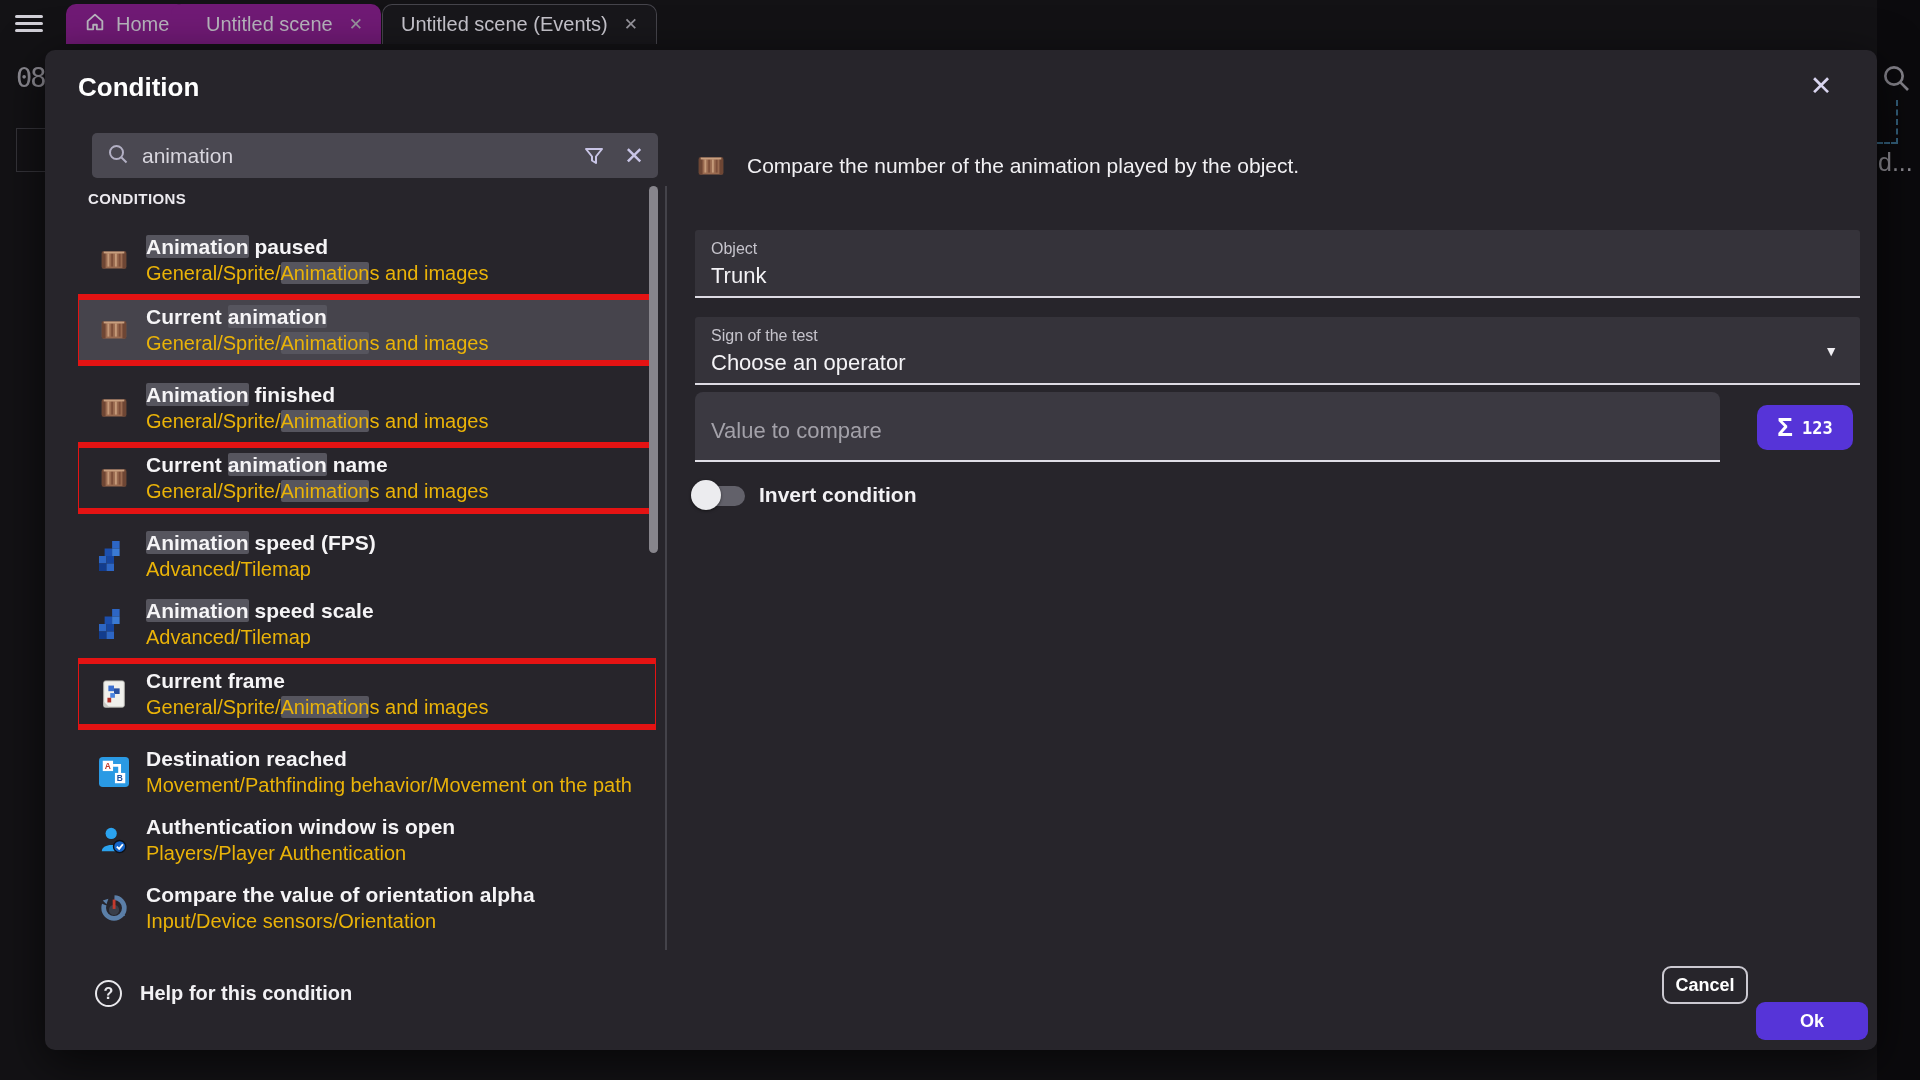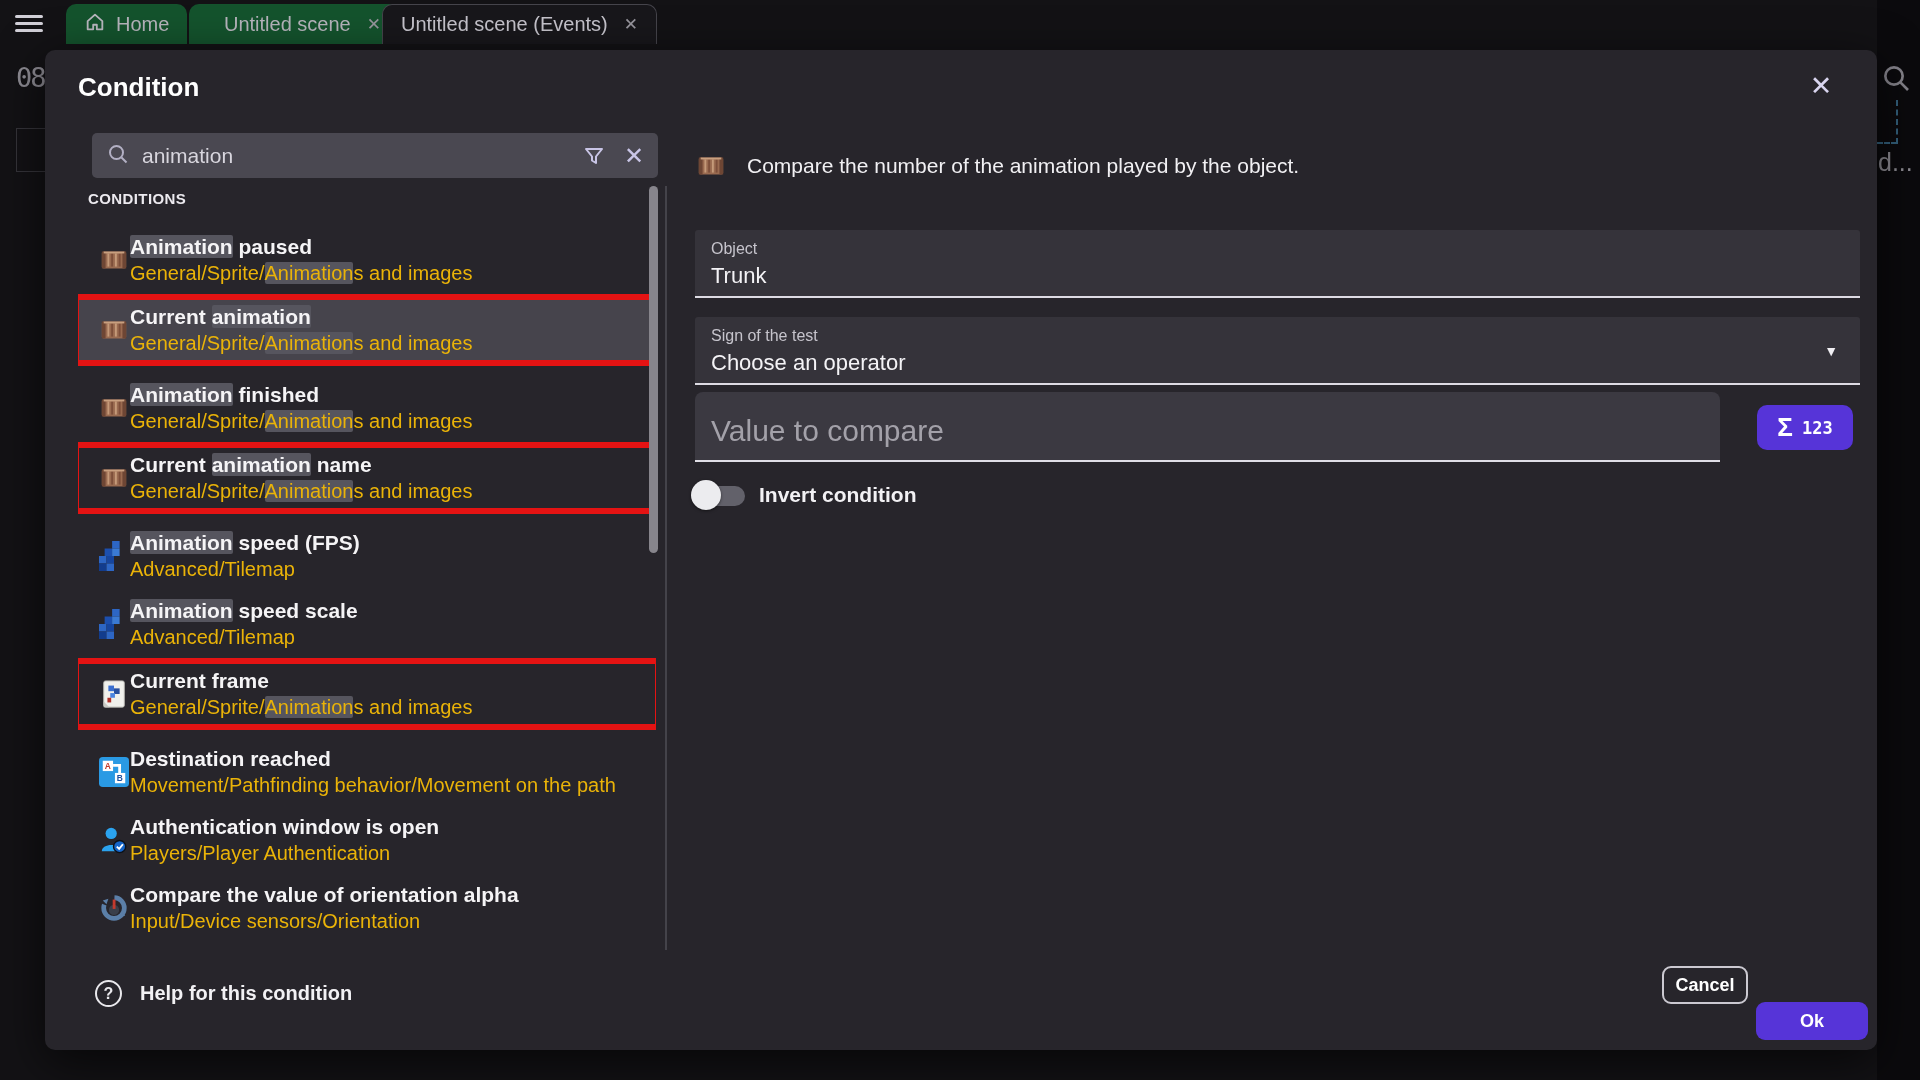--- a/index.html
+++ b/index.html
@@ -5,21 +5,21 @@
   * { box-sizing: border-box; margin: 0; padding: 0; }
   html,body { width:1920px; height:1080px; overflow:hidden; background:#131215;
               font-family:"Liberation Sans", sans-serif; }
 
   
   #tabbar { position:absolute; left:0; top:0; width:1920px; height:44px; background:#131215; }
   .hamburger { position:absolute; left:15px; top:15px; width:28px; height:18px; cursor:pointer; }
   .hamburger span { display:block; height:3px; background:#d2d0d8; border-radius:2px; margin-bottom:4px; }
   .tab { position:absolute; top:4px; height:40px; display:flex; align-items:center; gap:10px;
          border-radius:10px 10px 0 0; padding:0 18px; color:#b6b4bc; font-size:20px; cursor:pointer; }
-  .tab.bg { background:#14532d;justify-content:flex-end; }
+  .tab.bg { background:#701a75;justify-content:flex-end; }
   .tab.active { background:#18171b; border:1px solid #45444b; border-bottom:none; color:#c6c4cc; }
   .tab .closex { color:#97959d; font-size:17px; margin-left:6px; cursor:pointer; }
 
   
   #left-frag { position:absolute; left:16px; top:62px; color:#8d8b93; font-family:"DejaVu Sans Mono", monospace;
                font-size:27px; letter-spacing:-2px; }
   #left-box-frag { position:absolute; left:16px; top:128px; width:36px; height:44px; border:1px solid #35343a; }
   #right-strip { position:absolute; left:1877px; top:0; width:43px; height:1080px; background:#0b0a0d; }
   #dash-v { position:absolute; left:19px; top:100px; height:44px; border-left:2px dashed #33607c; }
   #dash-h { position:absolute; left:0px; top:142px; width:20px; border-top:2px dashed #33607c; }
@@ -35,21 +35,21 @@
   
   #searchbar { position:absolute; left:47px; top:83px; width:566px; height:45px; background:#4a4851;
                border-radius:5px; display:flex; align-items:center; padding:0 14px; gap:12px; }
   #searchbar svg { flex:none; }
   #search-text { flex:1; color:#d8d6de; font-size:21px; }
   .sicon { color:#c9c5e6; cursor:pointer; display:flex; align-items:center; }
 
   
   #cond-list { position:absolute; left:33px; top:136px; width:578px; height:762px; overflow:hidden; }
   #section-hdr { font-size:15px; font-weight:bold; color:#eceaef; letter-spacing:.4px; margin:4px 0 22px 10px; }
-  .cond-row { display:flex; align-items:center; padding:4px 10px 4px 20px; margin-bottom:6px;
+  .cond-row { display:flex; align-items:center; gap:16px; padding:4px 10px 4px 20px; margin-bottom:6px;
               min-height:58px; cursor:pointer; }
   .cond-row.selected { background:#46444c; }
   .cond-row.annotated { outline:6px solid #e41313; outline-offset:-1px; margin-top:8px; margin-bottom:16px; }
   .cond-icon { flex:none; width:32px; height:32px; display:flex; align-items:center; justify-content:center; }
   .cond-text { max-width:486px; }
   .cond-title { font-size:21px; font-weight:600; color:#f5f4f6; line-height:27px; }
   .cond-sub { font-size:20px; color:#eab308; line-height:27px; }
   .hl { background:#56555e; border-radius:2px; }
 
   #list-scrollbar { position:absolute; left:604px; top:136px; width:9px; height:367px; background:#87858c;
@@ -61,21 +61,21 @@
   #desc-text { font-size:21px; color:#f1f0f3; }
   .field { position:absolute; left:650px; width:1165px; height:68px; background:#35333a; padding:10px 16px 0 16px;
            border-bottom:2px solid #dddbe3; border-radius:3px 3px 0 0; cursor:text; }
   .field .flabel { font-size:16px; color:#c6c4cc; }
   .field .fvalue { font-size:22px; color:#f4f3f6; margin-top:5px; }
   #field-object { top:180px; }
   #field-operator { top:267px; cursor:pointer; }
   #field-operator .arrow { position:absolute; right:22px; top:26px; font-size:14px; color:#f0eff3; }
   #field-value { top:342px; width:1025px; height:70px; background:#3b3941; border-radius:8px 8px 0 0;
                  display:flex; align-items:center; border-bottom:2px solid #e0dee6; }
-  #field-value .placeholder { font-size:30px; color:#a3a1a9; }
+  #field-value .placeholder { font-size:22px; color:#a3a1a9; }
   #expr-btn { position:absolute; left:1712px; top:355px; width:96px; height:45px; border-radius:10px;
               display:flex; align-items:center; justify-content:center; gap:9px; color:#ffffff; cursor:pointer; }
   #expr-btn .sigma { font-size:26px; font-weight:bold; }
   #expr-btn .num { font-size:17px; font-weight:bold; font-family:"DejaVu Sans Mono", monospace; }
 
   #invert-row { position:absolute; left:648px; top:428px; display:flex; align-items:center; gap:14px; cursor:pointer; }
   .switch { position:relative; width:52px; height:34px; }
   .switch .track { position:absolute; left:4px; top:8px; width:48px; height:20px; background:#62616a; border-radius:10px; }
   .switch .thumb { position:absolute; left:-2px; top:2px; width:30px; height:30px; background:#ececef;
                    border-radius:50%; box-shadow:0 1px 3px rgba(0,0,0,.5); }
@@ -103,21 +103,21 @@
 
   <div class="tab bg" style="left:66px;">
     <span>
       <svg width="22" height="22" viewBox="0 0 24 24" fill="none" stroke="#b9b7bf" stroke-width="2" stroke-linejoin="round">
         <path d="M4 11 L12 4 L20 11 V20 H14 V15 H10 V20 H4 Z"></path>
         </svg>
     </span>
     <span>Home</span>
   </div>
 
-  <div class="tab bg" style="left:189px;padding-left:35px;">
+  <div class="tab bg" style="left:171px;padding-left:35px;">
     <span>Untitled scene</span>
     <span class="closex">✕</span>
   </div>
 
   <div class="tab active" style="left:382px;">
     <span>Untitled scene (Events)</span>
     <span class="closex">✕</span>
   </div>
 </div>
 

